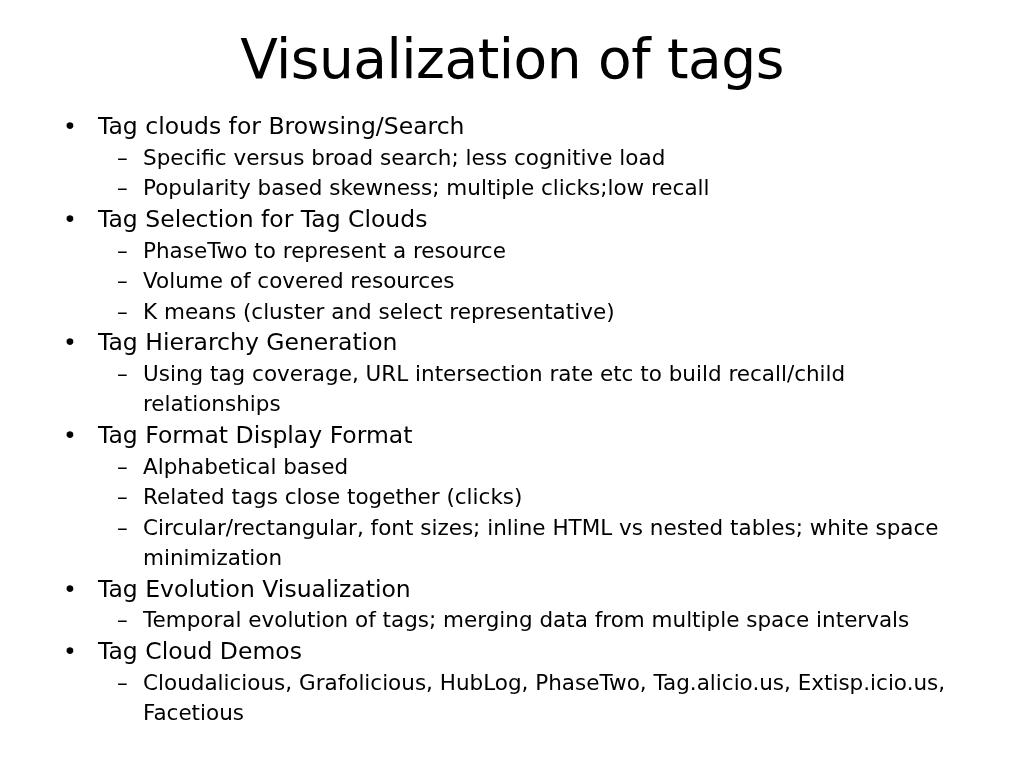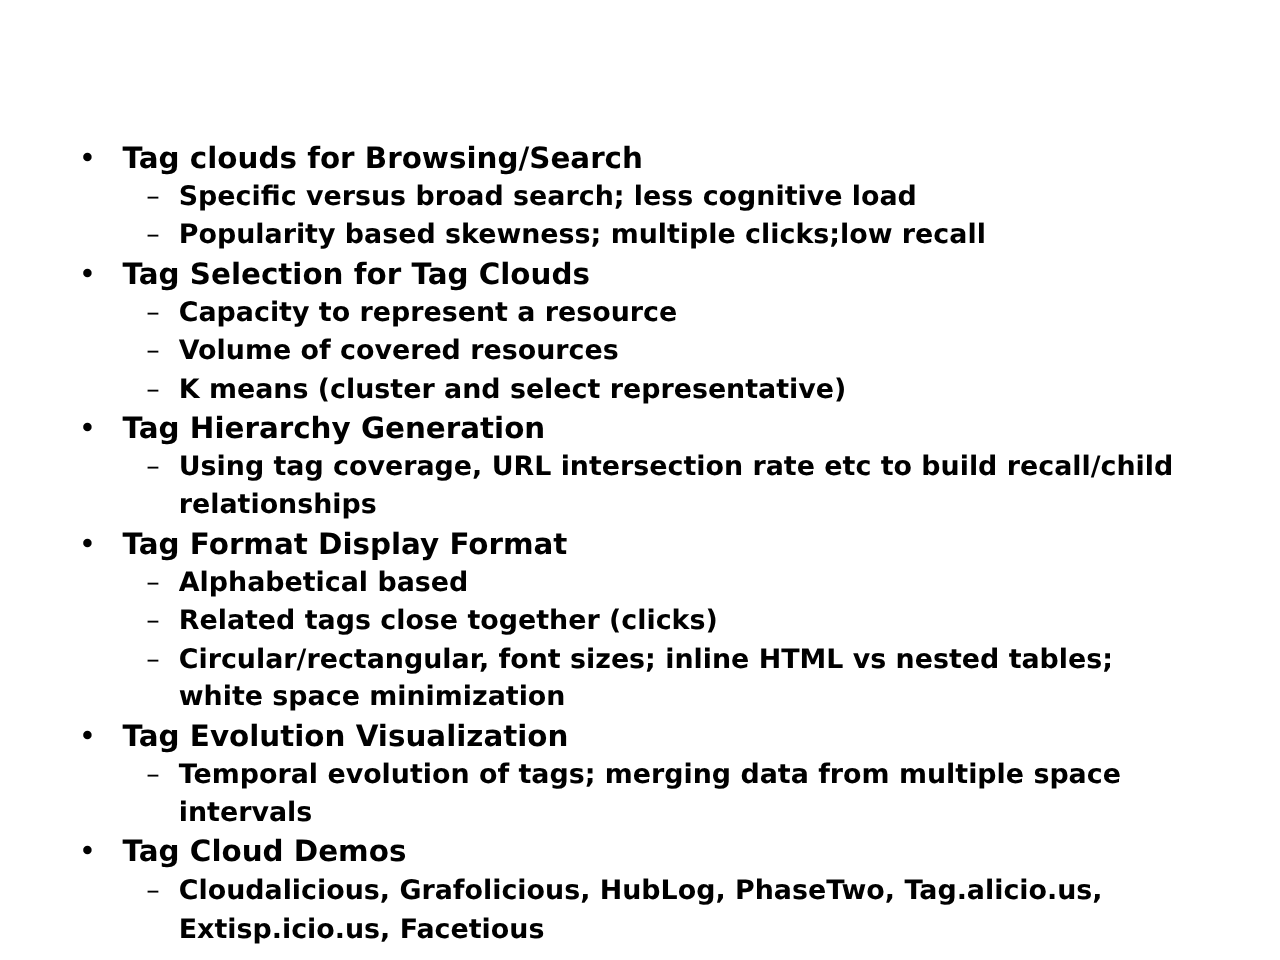--- a/index.html
+++ b/index.html
@@ -77,28 +77,28 @@
     position: absolute;
     left: 59px;
     top: 0;
     font-size: 21.5px;
     line-height: 30.5px;
     color: #000000;
   }
 
   .bullet-text {
     display: block;
-    font-weight: bold;
   }
 </style>
 </head>
 <body style="background: rgb(255, 255, 255); color: rgb(0, 0, 0);">
 
 <div class="slide" style="background: rgb(255, 255, 255);">
 
+  <div class="slide-title">Visualization of tags</div>
 
   <div class="body-block">
 
   <div class="bullet-l1">
         <span class="marker">•</span>
         <span class="bullet-text">Tag clouds for Browsing/Search</span>
       </div>
       <div class="bullet-l2">
         <span class="marker">–</span>
         <span class="bullet-text">Specific versus broad search; less cognitive load</span>
@@ -106,21 +106,21 @@
       <div class="bullet-l2">
         <span class="marker">–</span>
         <span class="bullet-text">Popularity based skewness; multiple clicks;low recall</span>
       </div>
       <div class="bullet-l1">
         <span class="marker">•</span>
         <span class="bullet-text">Tag Selection for Tag Clouds</span>
       </div>
       <div class="bullet-l2">
         <span class="marker">–</span>
-        <span class="bullet-text">Capacity to represent a resource</span>
+        <span class="bullet-text">PhaseTwo to represent a resource</span>
       </div>
       <div class="bullet-l2">
         <span class="marker">–</span>
         <span class="bullet-text">Volume of covered resources</span>
       </div>
       <div class="bullet-l2">
         <span class="marker">–</span>
         <span class="bullet-text">K means (cluster and select representative)</span>
       </div>
       <div class="bullet-l1">

